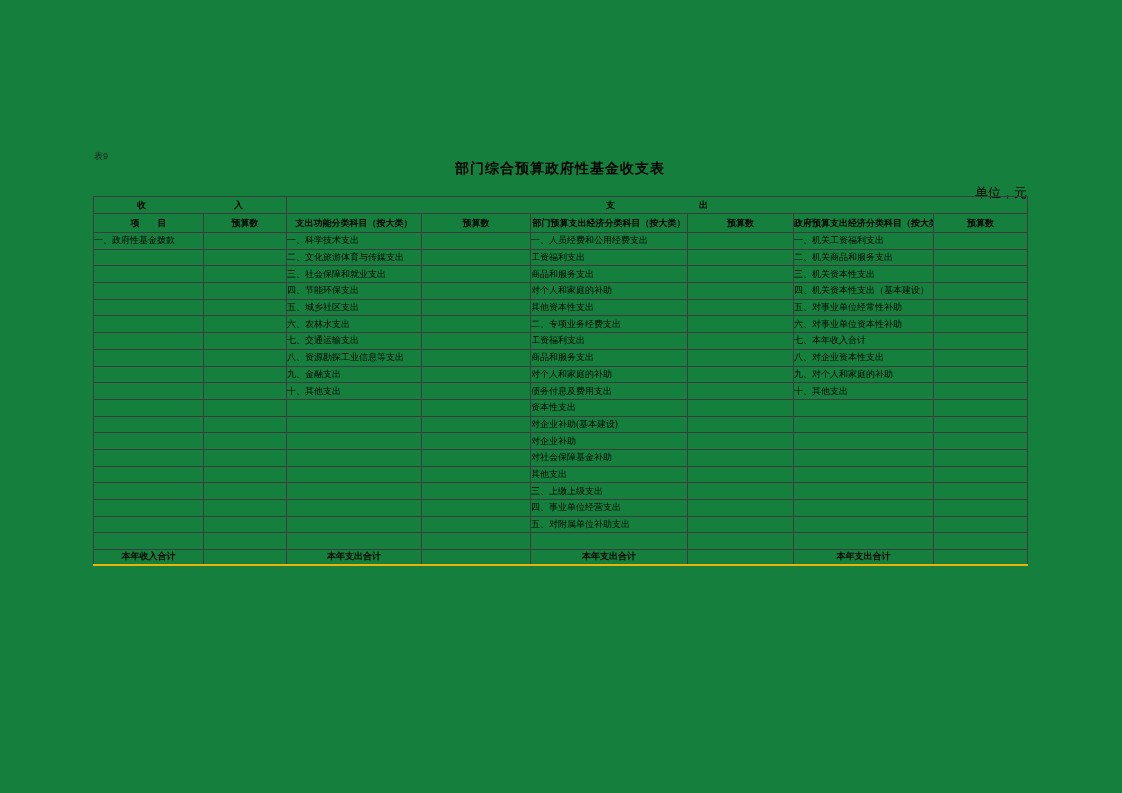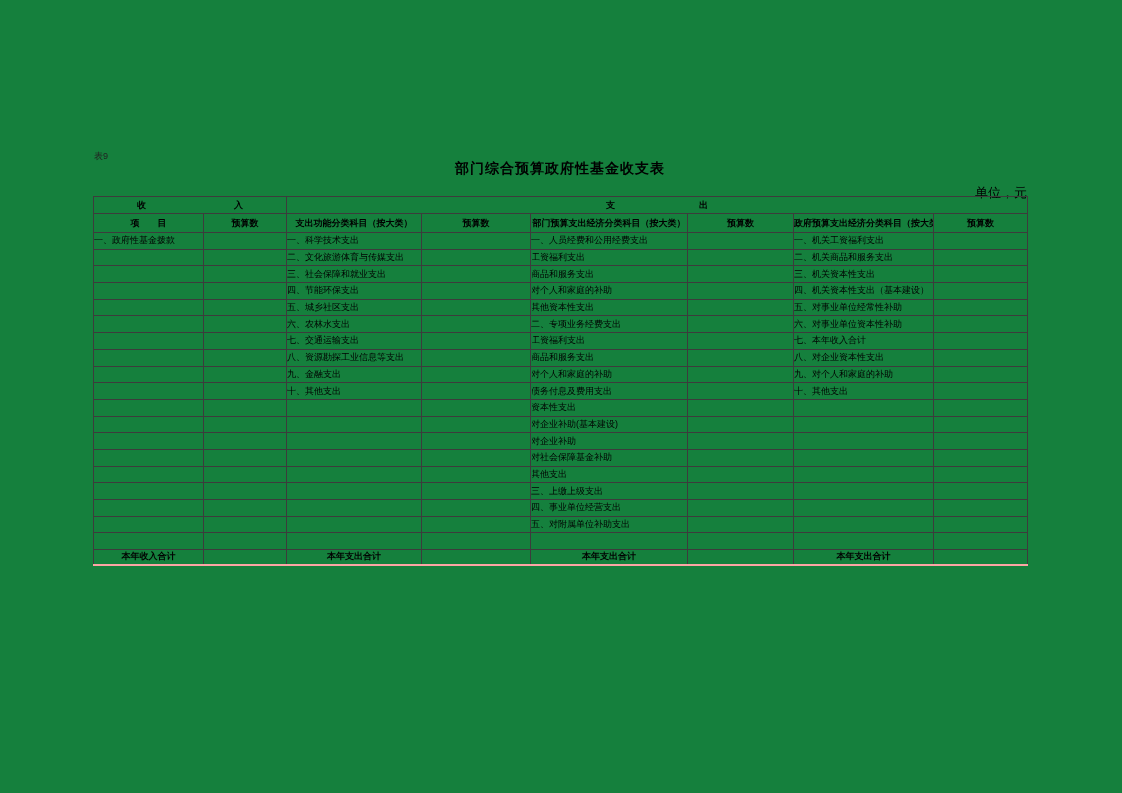--- a/index.html
+++ b/index.html
@@ -31,21 +31,21 @@
   tr.h1 th { height:17px; font-weight:bold; }
   tr.h2 th { height:19px; font-weight:bold; text-align:center; }
   .spread { display:flex; justify-content:center; align-items:center; }
   .spread-income { gap:88px; }
   .spread-expend { gap:84px; }
   tbody.rows td { height:16.7px; vertical-align:middle; }
   td.label-cell { text-align:left; padding-left:3px; }
   td.indent { padding-left:14px;border-radius:7px; }
   tr.total-row td {
     height:15px; font-weight:bold; text-align:center;
-    border-bottom:2px solid #fca5a5; vertical-align:middle;
+    border-bottom:2px solid #eab308; vertical-align:middle;
   }
 </style>
 </head>
 <body>
 
 <div class="page">
 
   <div class="sheet-label">表9</div>
 
   <div class="doc-title">部门综合预算政府性基金收支表</div>

